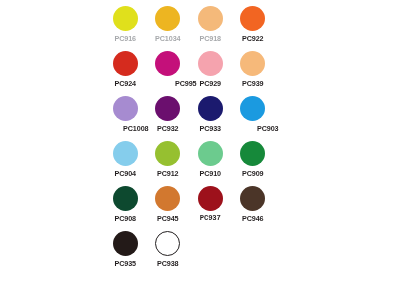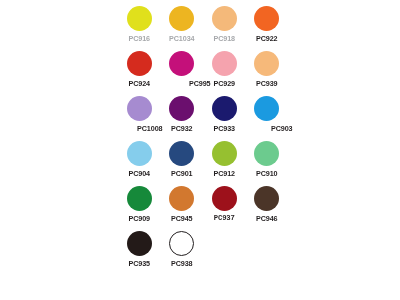--- a/index.html
+++ b/index.html
@@ -14,21 +14,21 @@
     overflow: hidden;
   }
   #swatch-chart {
     position: relative;
     width: 400px;
     height: 300px;
     background: #ffffff;
   }
   .swatch-grid {
     position: absolute;
-    left: 118px;
+    left: 104px;
     top: 4px;
     width: 170px;
     display: grid;
     grid-template-columns: repeat(4, 42.5px);
     grid-template-rows: repeat(6, 45px);
   }
   .swatch-cell {
     display: flex;
     flex-direction: column;
     align-items: center;
@@ -102,34 +102,34 @@
       </div>
       <div class="swatch-cell">
         <div class="swatch-dot" style="background: rgb(27, 154, 224);"></div>
         <div class="swatch-label" style="color: rgb(35, 31, 32); margin-left: 30px;">PC903</div>
       </div>
       <div class="swatch-cell">
         <div class="swatch-dot" style="background: rgb(133, 205, 236);"></div>
         <div class="swatch-label" style="color: rgb(35, 31, 32);">PC904</div>
       </div>
       <div class="swatch-cell">
-        <div class="swatch-dot" style="background: rgb(38, 73, 127);"></div>
-        <div class="swatch-label" style="color: rgb(35, 31, 32);">PC901</div>
-      </div>
-      <div class="swatch-cell">
         <div class="swatch-dot" style="background: rgb(150, 192, 48);"></div>
         <div class="swatch-label" style="color: rgb(35, 31, 32);">PC912</div>
       </div>
       <div class="swatch-cell">
         <div class="swatch-dot" style="background: rgb(108, 203, 142);"></div>
         <div class="swatch-label" style="color: rgb(35, 31, 32);">PC910</div>
       </div>
       <div class="swatch-cell">
         <div class="swatch-dot" style="background: rgb(22, 137, 58);"></div>
         <div class="swatch-label" style="color: rgb(35, 31, 32);">PC909</div>
+      </div>
+      <div class="swatch-cell">
+        <div class="swatch-dot" style="background: rgb(13, 73, 47);"></div>
+        <div class="swatch-label" style="color: rgb(35, 31, 32);">PC908</div>
       </div>
       <div class="swatch-cell">
         <div class="swatch-dot" style="background: rgb(210, 120, 47);"></div>
         <div class="swatch-label" style="color: rgb(35, 31, 32);">PC945</div>
       </div>
       <div class="swatch-cell">
         <div class="swatch-dot" style="background: rgb(157, 17, 27);"></div>
         <div class="swatch-label" style="color: rgb(35, 31, 32); font-family: Liberation Mono, monospace;">PC937</div>
       </div>
       <div class="swatch-cell">

